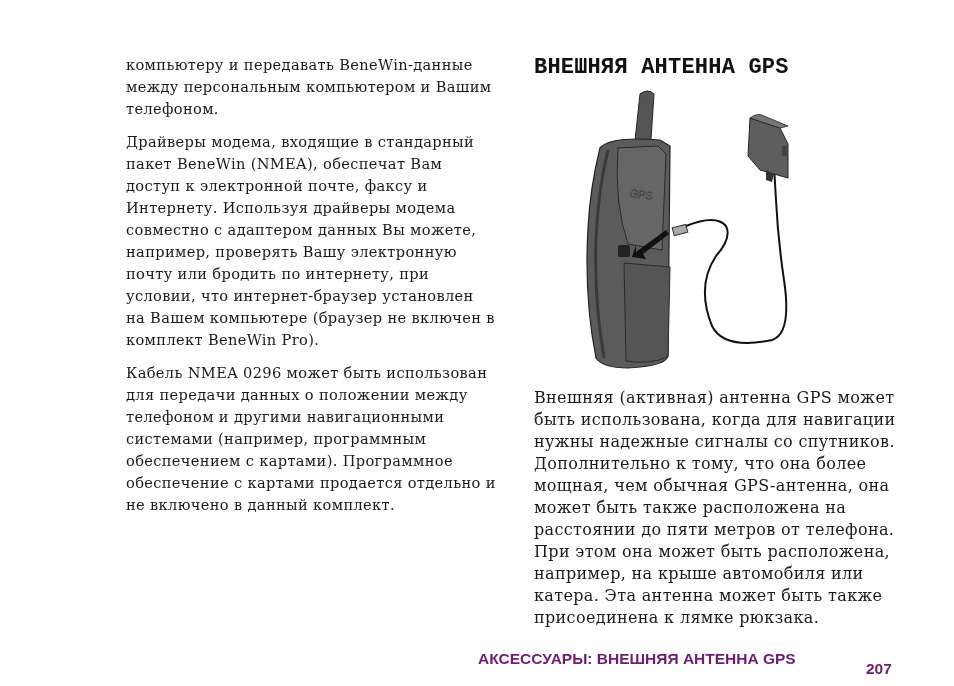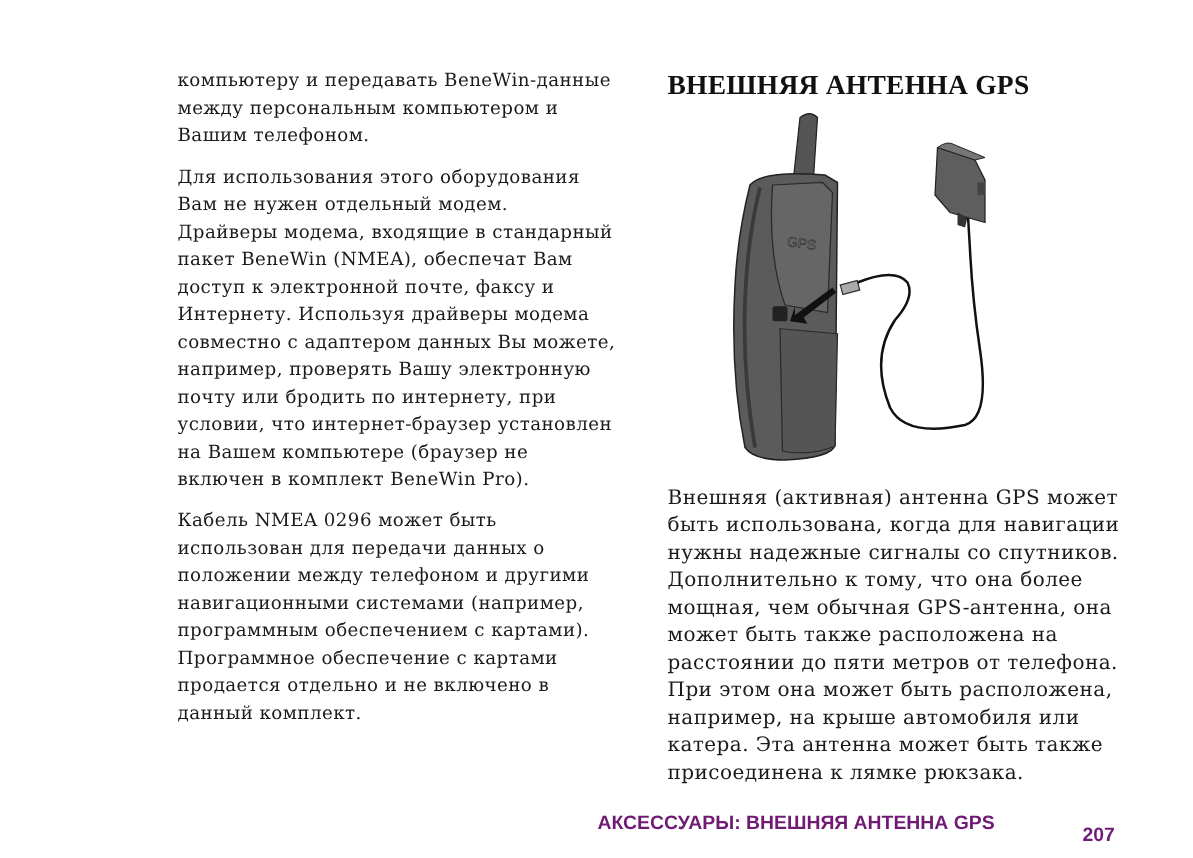--- a/index.html
+++ b/index.html
@@ -1,45 +1,44 @@
 <!DOCTYPE html>
 <html><head>
 <meta charset="utf-8">
 <style>
   html, body { margin: 0; padding: 0; background: #ffffff; }
   body { width: 954px; height: 686px; position: relative; overflow: hidden; color: #1a1a1a; }
   .col-left {
     position: absolute; left: 126px; top: 54px; width: 370px;
     font-family: "DejaVu Serif", serif; font-size: 14.6px; line-height: 22px; letter-spacing: 0.35px;
   }
-  .col-left p { margin: 0 0 11px 16px; }
+  .col-left p { margin: 0 0 11px 0; }
   .col-right-text {
     position: absolute; left: 534px; top: 387px; width: 370px;
     font-family: "DejaVu Serif", serif; font-size: 16px; line-height: 22px; letter-spacing: 0.35px;
   }
   .col-right-text p { margin: 0; }
   .b { font-weight: normal; }
   .heading {
     position: absolute; left: 534px; top: 55px;
-    font-family: Liberation Serif, serif; font-weight: bold; font-size: 22px; letter-spacing: 0.2px;
+    font-family: Liberation Mono, monospace; font-weight: bold; font-size: 22px; letter-spacing: 0.2px;
     color: #111;
   }
   .footer {
     position: absolute; left: 478px; top: 650px;
     font-family: "Liberation Sans", sans-serif; font-weight: bold; font-size: 15.5px; color: #701a75;
   }
   .footer .page { position: absolute; left: 388px; top: 10px; }
   .illus { position: absolute; left: 578px; top: 88px; width: 230px; height: 285px; }
 </style>
 </head>
 <body>
 
 <div class="col-left">
   <p>компьютеру и передавать BeneWin-данные между персональным компьютером и Вашим телефоном.</p>
-  <p style="margin-bottom:0">Для использования этого оборудования Вам не нужен отдельный модем.</p>
   <p>
     <span class="b">Драйверы модема</span><span>, входящие в стандарный пакет BeneWin (NMEA), обеспечат Вам доступ к электронной почте, факсу и Интернету.  Используя драйверы модема совместно с адаптером данных Вы можете, например, проверять Вашу электронную почту или бродить по интернету, при условии, что интернет-браузер  установлен на Вашем компьютере (браузер не включен в комплект BeneWin Pro).</span>
   </p>
   <p>
     <span class="b">Кабель NMEA 0296</span><span> может быть использован для передачи данных о положении между телефоном  и другими навигационными системами (например, программным обеспечением с картами). Программное обеспечение с картами продается отдельно и не включено в данный комплект.</span>
   </p>
 </div>
 
 <div class="heading">ВНЕШНЯЯ АНТЕННА GPS</div>
 

